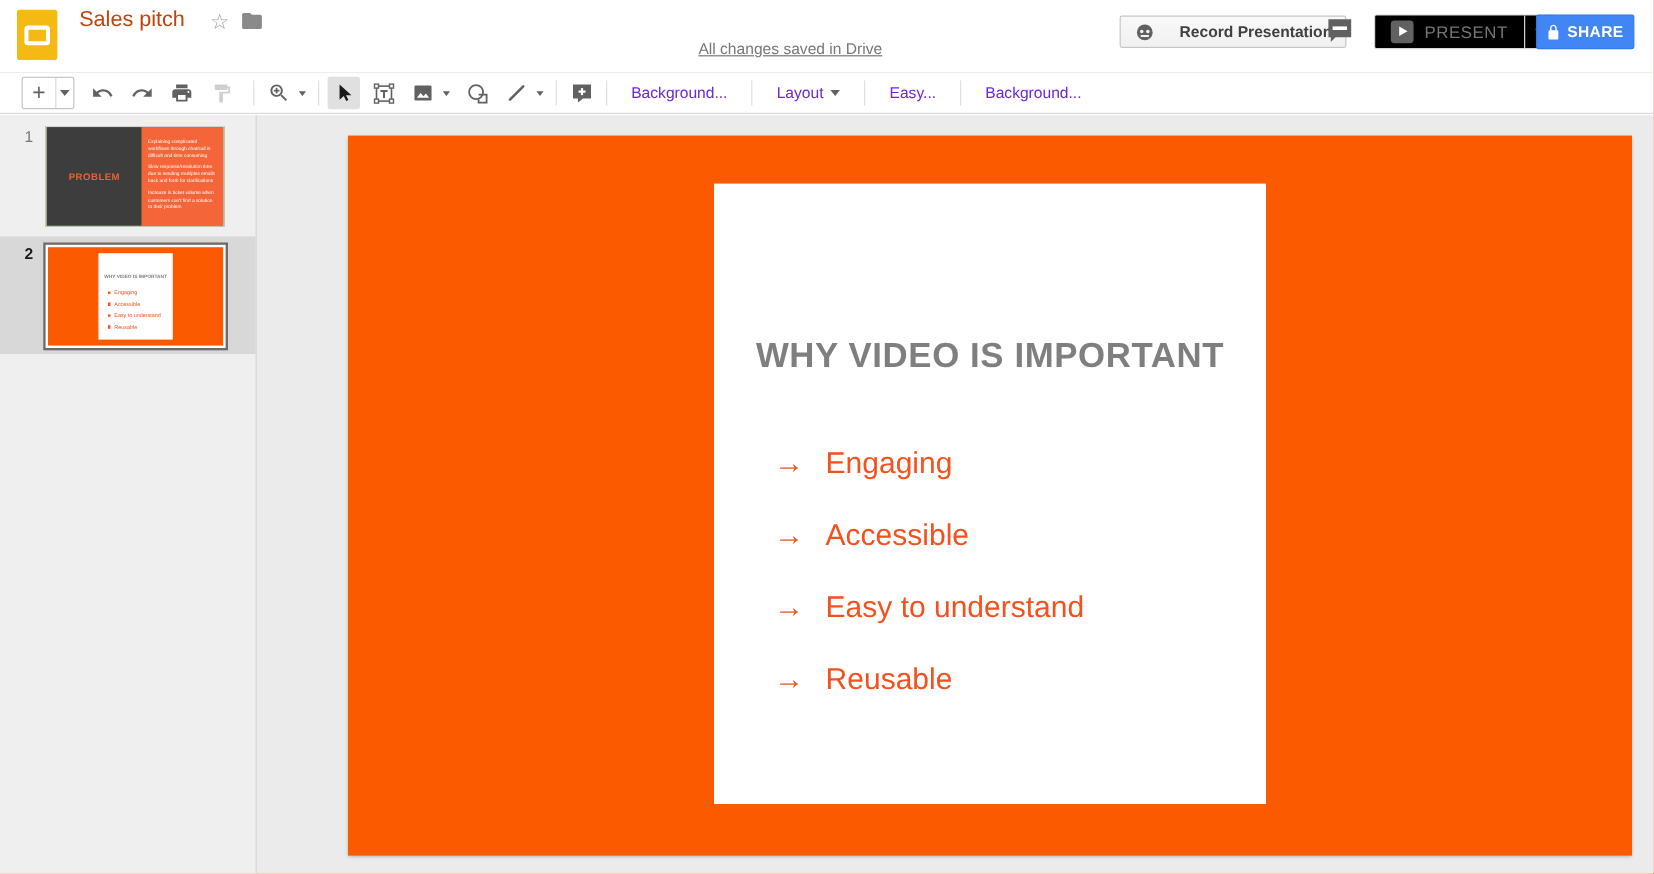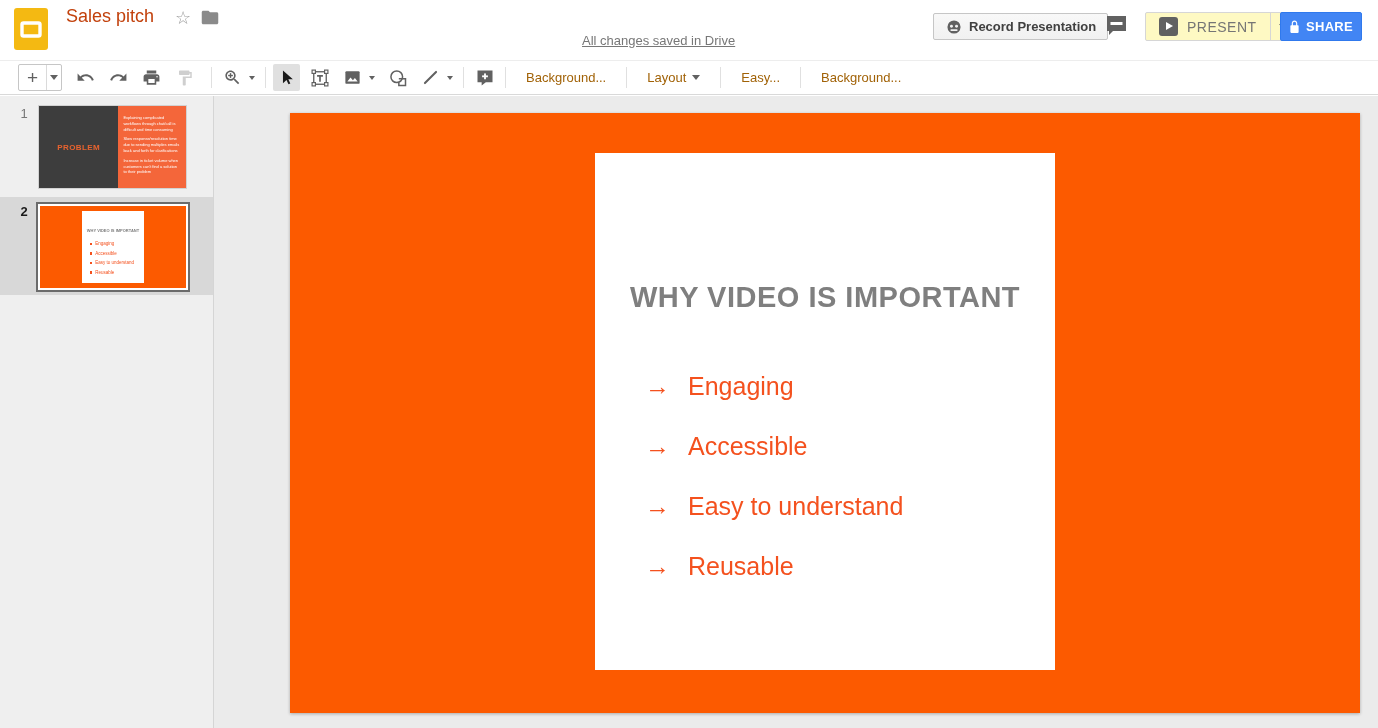--- a/index.html
+++ b/index.html
@@ -10,25 +10,25 @@
   .header { position:absolute; top:0; left:0; right:0; height:60px; background:#fff; z-index:3; }
   .logo { position:absolute; left:14px; top:8px; width:34px; height:42px; }
   .doc-title { position:absolute; left:66px; top:6px; font-size:18px; color:#c2410c; }
   .star-icon { position:absolute; left:175px; top:7px; font-size:18px; color:#9e9e9e; cursor:pointer; }
   .folder-icon { position:absolute; left:201px; top:10px; cursor:pointer; }
   .menubar { position:absolute; left:57px; top:31px; display:flex; align-items:center; height:21px; }
   .menu-item { padding:0 9px; font-size:13px; color:#333; cursor:pointer; }
   .save-status { margin-left:23px; font-size:13px; color:#777; text-decoration:underline; cursor:pointer; }
 
   .record-btn { position:absolute; left:933px; top:13px; height:27px; display:flex; align-items:center;
-    gap:6px; padding:0 11px; background:linear-gradient(#f8f8f8,#f1f1f1); border:1px solid #c6c6c6;
+    gap:20px; padding:0 11px; background:linear-gradient(#f8f8f8,#f1f1f1); border:1px solid #c6c6c6;
     border-radius:2px; font-size:13px; font-weight:bold; color:#404040; cursor:pointer; }
   .comment-top { position:absolute; left:1104px; top:13px; width:25px; height:25px; cursor:pointer; }
   .present-group { position:absolute; left:1145px; top:12px; height:29px; display:flex; align-items:stretch;
-    border:1px solid #d6d6d6; border-radius:2px; background:#fef9c3; }
+    border:1px solid #d6d6d6; border-radius:2px; background:#000000; }
   .present-main { display:flex; align-items:center; gap:9px; padding:0 13px; cursor:pointer; }
   .present-label { font-size:14px; color:#757575; letter-spacing:.5px; }
   .play-icon { width:19px; height:19px; background:#616161; border-radius:3px; position:relative; }
   .play-icon:before { content:""; position:absolute; left:7px; top:5px; border-left:7px solid #fff;
     border-top:4.5px solid transparent; border-bottom:4.5px solid transparent; }
   .present-caret { width:25px; border-left:1px solid #d6d6d6; display:flex; align-items:center;
     justify-content:center; cursor:pointer; }
   .caret-down { width:0; height:0; border-left:4px solid transparent; border-right:4px solid transparent;
     border-top:5px solid #616161; }
   .share-btn { position:absolute; left:1280px; top:12px; width:82px; height:29px; background:#4285F4;
@@ -45,21 +45,21 @@
   .tool.disabled { cursor:default; }
   .combo { display:flex; align-items:stretch; border:1px solid #c6c6c6; border-radius:2px; height:27px; flex:none; }
   .combo .plus-part { width:27px; display:flex; align-items:center; justify-content:center;
     font-size:19px; color:#616161; cursor:pointer; }
   .combo .caret-part { width:15px; border-left:1px solid #dadada; display:flex; align-items:center;
     justify-content:center; cursor:pointer; }
   .tb-sep { width:1px; height:21px; background:#e0e0e0; margin:0 7px; flex:none; }
   .tiny-caret { width:12px; height:27px; display:flex; align-items:center; justify-content:center;
     cursor:pointer; flex:none; }
   .tiny-caret .caret-down { border-left-width:3.5px; border-right-width:3.5px; border-top-width:4.5px; }
-  .tool-label { font-size:13px; color:#a16207; padding:0 13px; cursor:pointer; flex:none;
+  .tool-label { font-size:13px; color:#6d28d9; padding:0 13px; cursor:pointer; flex:none;
     display:flex; align-items:center; gap:6px; height:27px; }
   .mr6 { margin-right:6px; }
 
   
   .workspace { position:absolute; top:96px; left:0; right:0; bottom:0; background:#ebebeb; }
   .filmstrip { position:absolute; left:0; top:0; width:214px; height:100%; background:#efefef;
     border-right:1px solid #d5d5d5; }
   .strip-row { position:relative; width:100%; }
   .row1 { height:101px; }
   .row2 { height:98px; background:#d8d8d8; }

